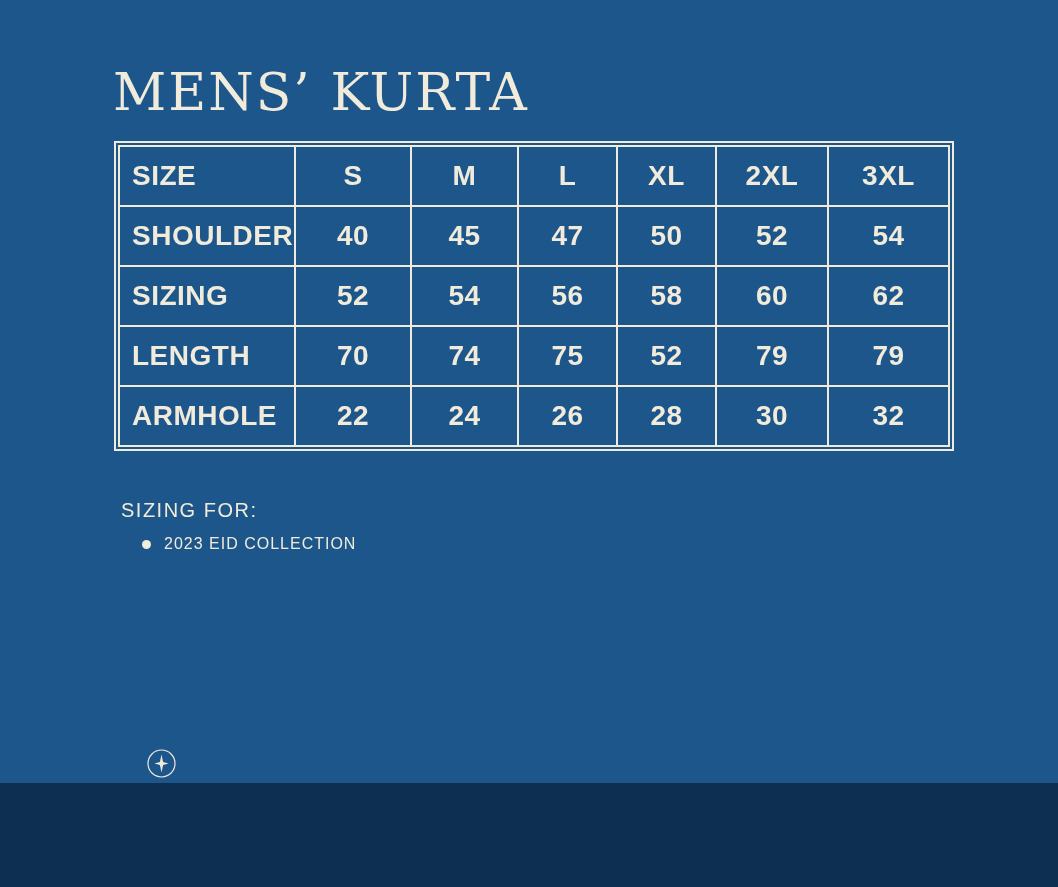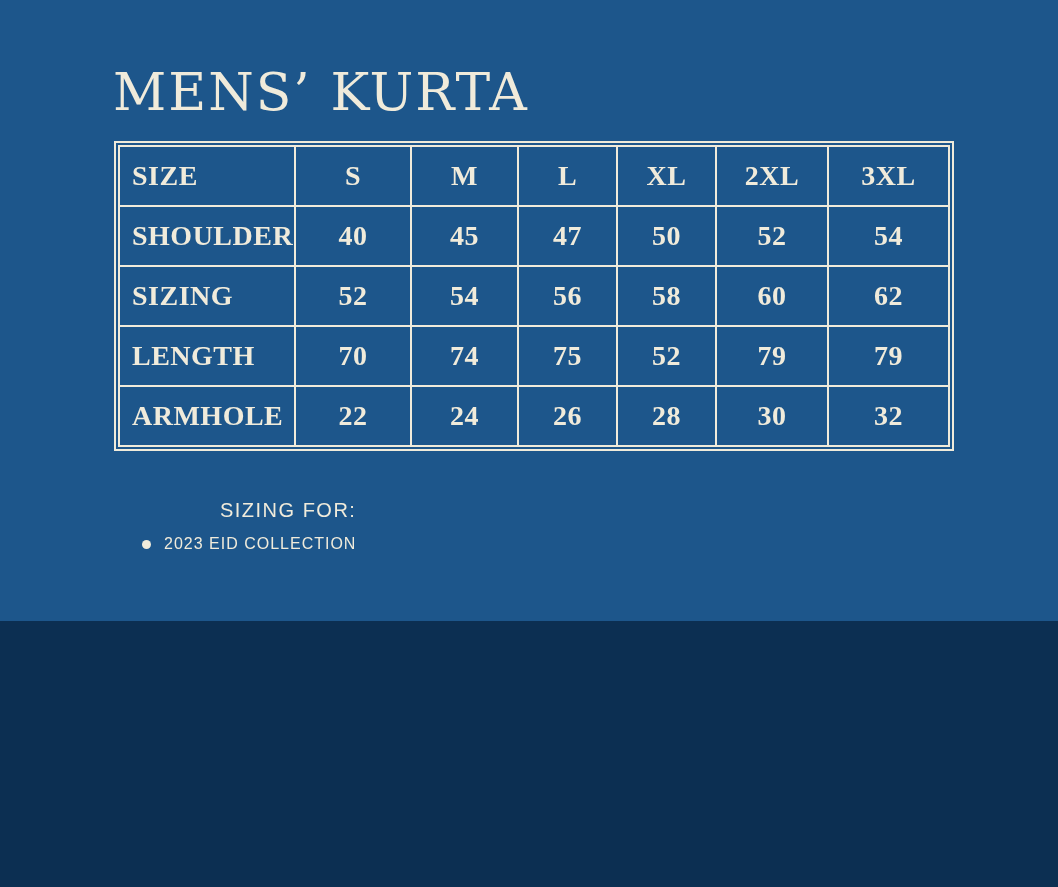--- a/index.html
+++ b/index.html
@@ -4,21 +4,21 @@
 <style>
   :root{
     --bg:#1D568B;
     --cream:#F0EBDB;
   }
   html,body{margin:0;padding:0;}
   body{background:#0c2f52;font-family:"Liberation Sans",sans-serif;}
   .canvas{
     position:relative;
     width:1058px;
-    height:621px;
+    height:783px;
     background:var(--bg);
     overflow:hidden;
     margin:0 auto;
   }
   .title{
     position:absolute;
     left:113px;
     top:66px;
     font-family:"DejaVu Serif",serif;
     font-size:52px;
@@ -48,39 +48,37 @@
   }
   table.chart th, table.chart td{
     border:2px solid var(--cream);
     height:58px;
     padding:0;
     font-size:28px;
     font-weight:bold;
     text-align:center;
     vertical-align:middle;
     letter-spacing:0.5px;
-    font-family:Liberation Serif, serif;
   }
   table.chart th.rowhead{
     text-align:left;
     padding-left:12px;
   }
   .col-label{width:176px}
   .col-s{width:116px}
   .col-m{width:107px}
   .col-l{width:99px}
   .col-xl{width:99px}
   .col-2xl{width:112px}
   .col-3xl{width:121px}
   .sizing{
     position:absolute;
     left:121px;
     top:499px;
     color:var(--cream);
-    text-align:right;
   }
   .sizing-heading{
     font-size:20px;
     letter-spacing:1.5px;
     margin-bottom:13px;
   }
   ul.sizing-list{
     list-style:none;
     margin:0;
     padding:0;

